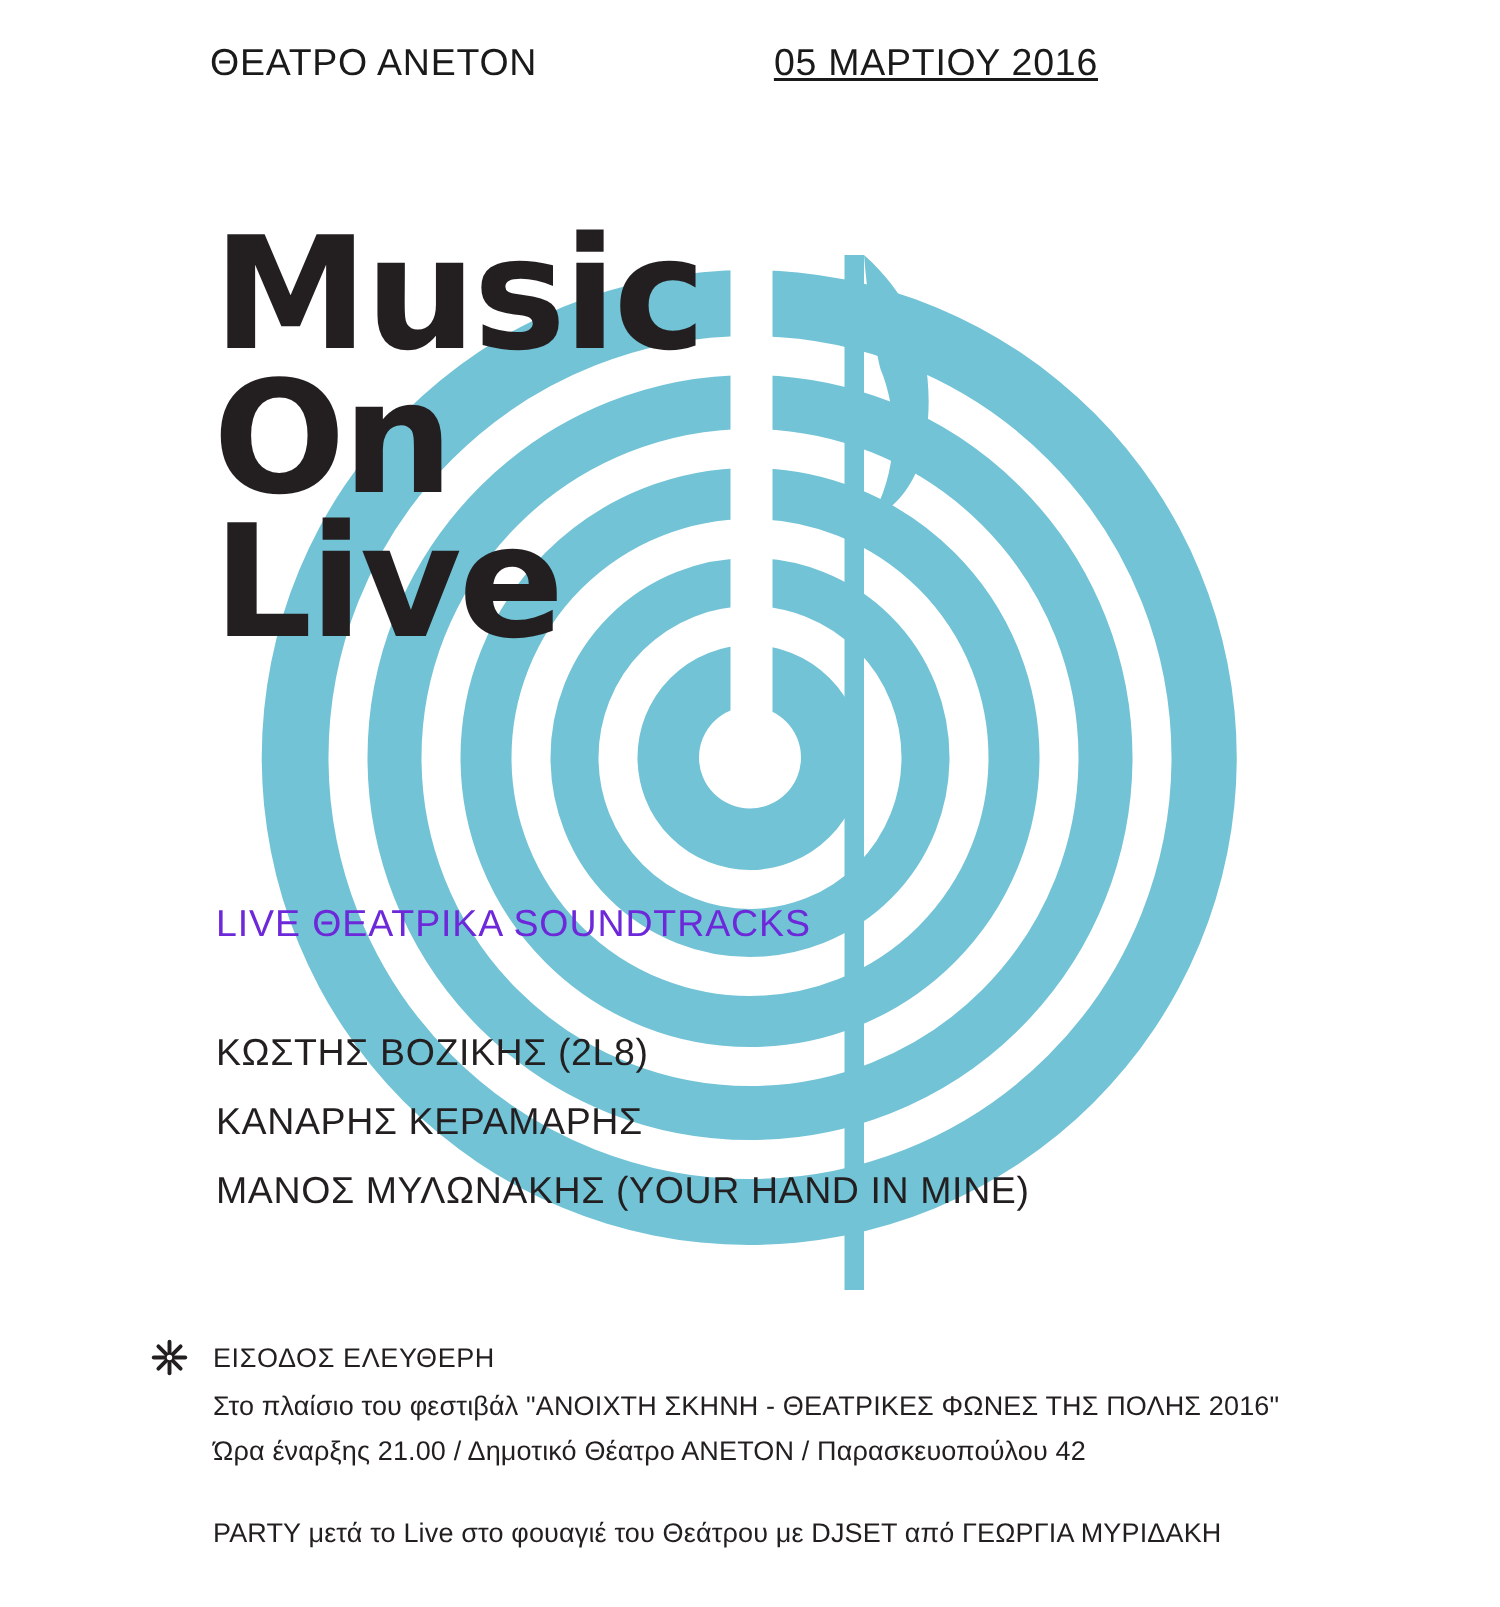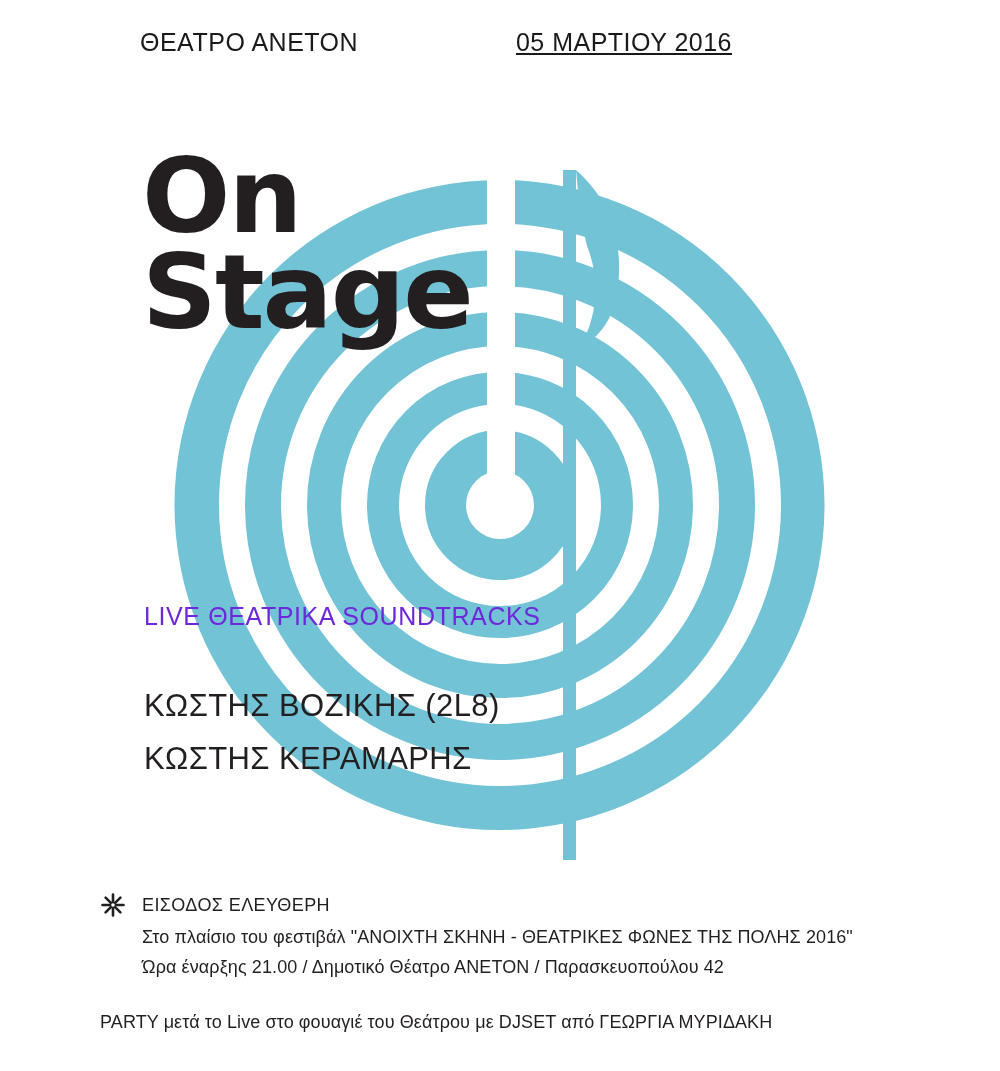--- a/index.html
+++ b/index.html
@@ -85,21 +85,21 @@
   }
 
   
   .performers {
     position: absolute;
     left: 144px;
     top: 688px;
     z-index: 4;
   }
   .performer {
-    font-size: 31px;
+    font-size: 25px;
     letter-spacing: 0.4px;
     color: #231f20;
     margin-bottom: 17px;
     white-space: nowrap;
   }
 
   
   .footer {
     position: absolute;
     left: 100px;
@@ -127,20 +127,21 @@
   }
   .footer-line {
     margin-left: 42px;
     font-size: 18px;
     letter-spacing: 0.1px;
     color: #231f20;
     margin-top: 9px;
     white-space: nowrap;
   }
   .footer-party {
+    margin-left: 42px;
     font-size: 18px;
     letter-spacing: 0.1px;
     color: #231f20;
     margin-top: 34px;
     white-space: nowrap;
   }
 </style>
 </head>
 <body>
 
@@ -179,29 +180,31 @@
         C 455 40 470 80 462 135
         C 456 165 440 180 424 188
         C 442 160 446 120 432 86
         C 428 70 424 45 421 10 Z"></path>
 
       <path fill="#72c3d6" stroke="none" d="M 332 620 a 34 34 0 0 0 0 0"></path>
     </g>
   </svg>
 
   <div class="title-block">
+    <div class="title-line">Music</div>
     <div class="title-line">On</div>
-    <div class="title-line">Stage</div>
+    <div class="title-line">Live</div>
   </div>
 
   <div class="subtitle">LIVE ΘΕΑΤΡΙΚΑ SOUNDTRACKS</div>
 
   <div class="performers">
     <div class="performer">ΚΩΣΤΗΣ ΒΟΖΙΚΗΣ (2L8)</div>
-    <div class="performer">ΚΩΣΤΗΣ ΚΕΡΑΜΑΡΗΣ</div>
+    <div class="performer">ΚΑΝΑΡΗΣ ΚΕΡΑΜΑΡΗΣ</div>
+    <div class="performer">ΜΑΝΟΣ ΜΥΛΩΝΑΚΗΣ (YOUR HAND IN MINE)</div>
   </div>
 
   <div class="footer">
     <div class="free-entry-row">
       <svg class="asterisk-icon" viewBox="0 0 26 26" aria-hidden="true">
         <g stroke="#231f20" stroke-width="2.6" stroke-linecap="round">
           <line x1="13" y1="2.5" x2="13" y2="23.5"></line>
           <line x1="2.5" y1="13" x2="23.5" y2="13"></line>
           <line x1="5.6" y1="5.6" x2="20.4" y2="20.4"></line>
           <line x1="20.4" y1="5.6" x2="5.6" y2="20.4"></line>

